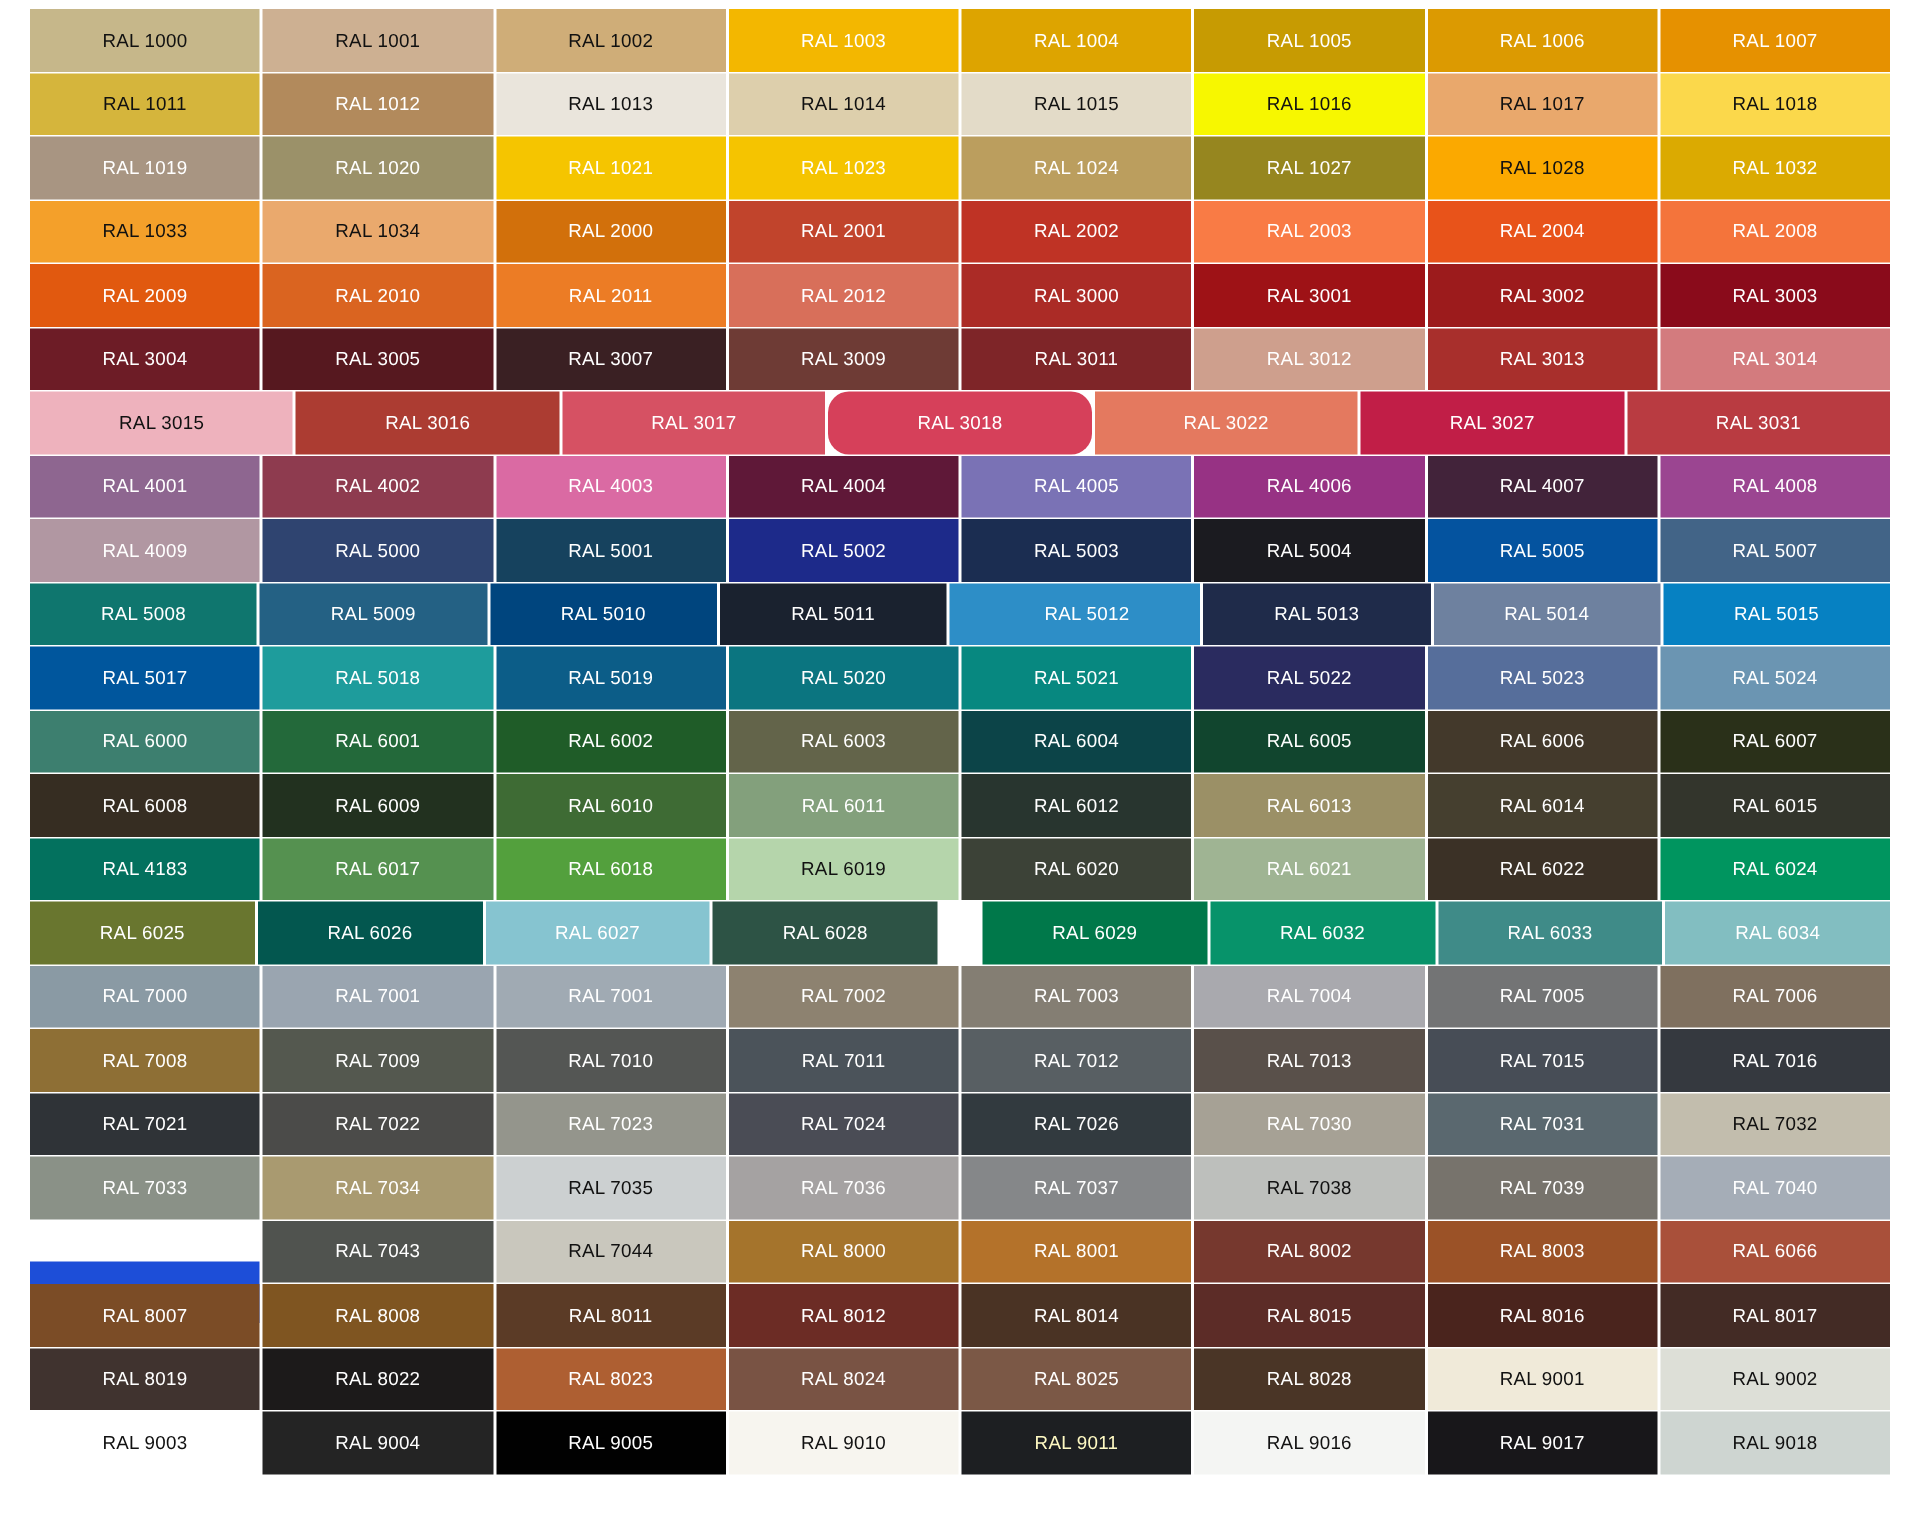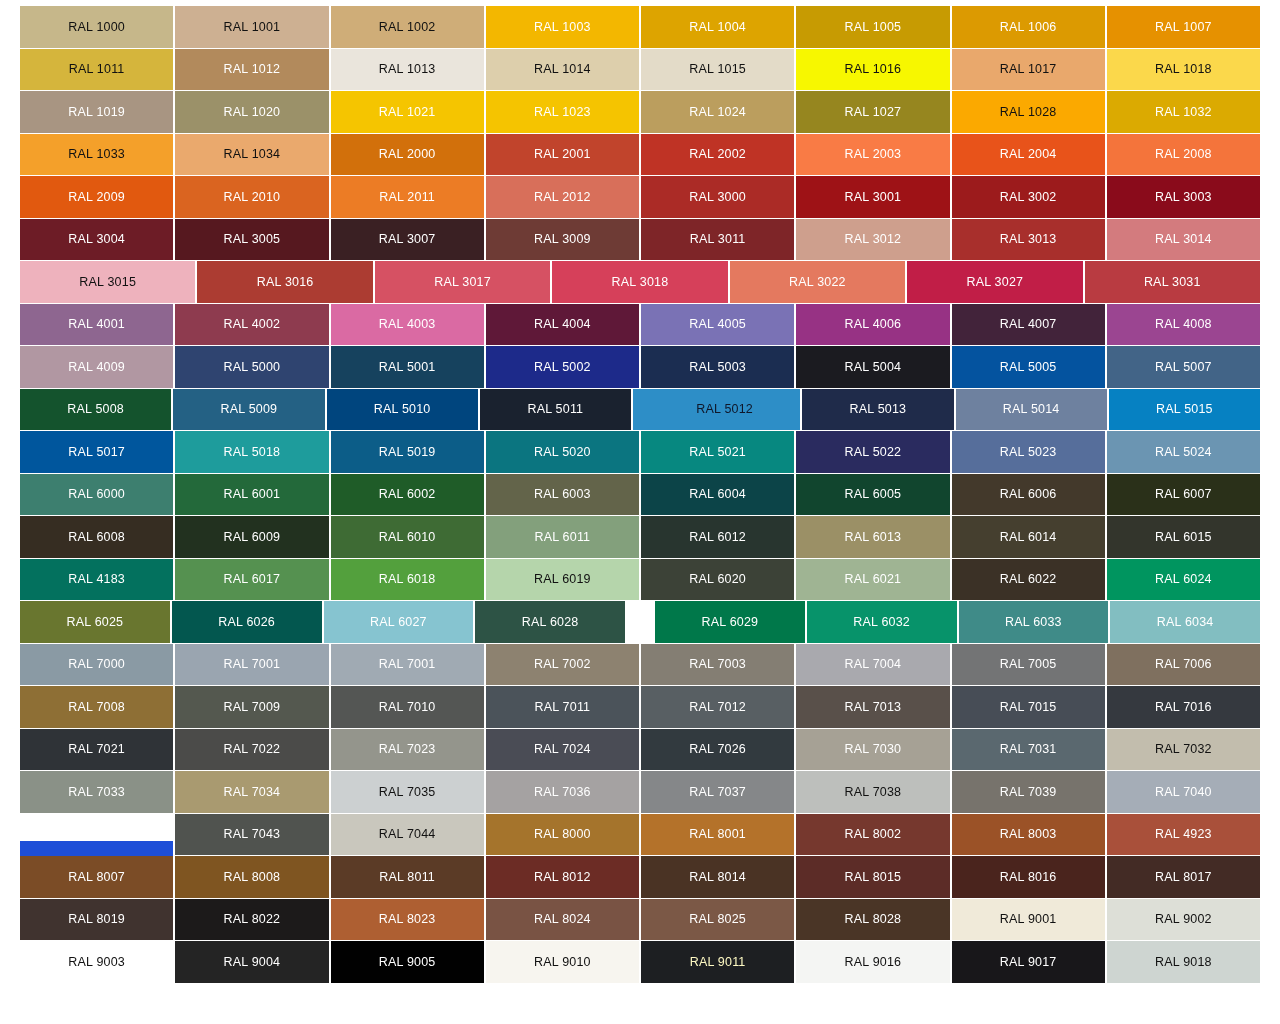--- a/index.html
+++ b/index.html
@@ -208,21 +208,21 @@
     <div class="ral-row">
       <div class="ral-cell" style="background-color: rgb(238, 178, 189); color: rgb(17, 17, 17);">
         <span class="ral-label">RAL 3015</span>
       </div>
       <div class="ral-cell" style="background-color: rgb(172, 60, 50); color: rgb(255, 255, 255);">
         <span class="ral-label">RAL 3016</span>
       </div>
       <div class="ral-cell" style="background-color: rgb(214, 81, 99); color: rgb(255, 255, 255);">
         <span class="ral-label">RAL 3017</span>
       </div>
-      <div class="ral-cell" style="background-color: rgb(214, 64, 90); color: rgb(255, 255, 255);">
+      <div class="ral-cell" style="background-color: rgb(214, 64, 90); color: rgb(255, 255, 255); border-radius: 14px;">
         <span class="ral-label">RAL 3018</span>
       </div>
       <div class="ral-cell" style="background-color: rgb(228, 121, 95); color: rgb(255, 255, 255);">
         <span class="ral-label">RAL 3022</span>
       </div>
       <div class="ral-cell" style="background-color: rgb(193, 30, 71); color: rgb(255, 255, 255);">
         <span class="ral-label">RAL 3027</span>
       </div>
       <div class="ral-cell" style="background-color: rgb(185, 59, 65); color: rgb(255, 255, 255);">
         <span class="ral-label">RAL 3031</span>
@@ -274,33 +274,33 @@
         <span class="ral-label">RAL 5004</span>
       </div>
       <div class="ral-cell" style="background-color: rgb(4, 83, 159); color: rgb(255, 255, 255);">
         <span class="ral-label">RAL 5005</span>
       </div>
       <div class="ral-cell" style="background-color: rgb(66, 100, 135); color: rgb(255, 255, 255);">
         <span class="ral-label">RAL 5007</span>
       </div>
     </div>
     <div class="ral-row">
-      <div class="ral-cell" style="background-color: #14532d; color: rgb(255, 255, 255);">
+      <div class="ral-cell" style="background-color: #0f766e; color: rgb(255, 255, 255);">
         <span class="ral-label">RAL 5008</span>
       </div>
       <div class="ral-cell" style="background-color: rgb(36, 97, 132); color: rgb(255, 255, 255);">
         <span class="ral-label">RAL 5009</span>
       </div>
       <div class="ral-cell" style="background-color: rgb(0, 69, 126); color: rgb(255, 255, 255);">
         <span class="ral-label">RAL 5010</span>
       </div>
       <div class="ral-cell" style="background-color: rgb(26, 34, 47); color: rgb(255, 255, 255);">
         <span class="ral-label">RAL 5011</span>
       </div>
-      <div class="ral-cell" style="background-color: rgb(45, 142, 199); color: #0f172a; padding-left: 16px;">
+      <div class="ral-cell" style="background-color: rgb(45, 142, 199); color: #ffffff; padding-left: 16px;">
         <span class="ral-label">RAL 5012</span>
       </div>
       <div class="ral-cell" style="background-color: rgb(31, 43, 74); color: rgb(255, 255, 255);">
         <span class="ral-label">RAL 5013</span>
       </div>
       <div class="ral-cell" style="background-color: rgb(110, 129, 159); color: rgb(255, 255, 255);">
         <span class="ral-label">RAL 5014</span>
       </div>
       <div class="ral-cell" style="background-color: rgb(6, 129, 194); color: rgb(255, 255, 255);">
         <span class="ral-label">RAL 5015</span>
@@ -556,21 +556,21 @@
       <div class="ral-cell" style="background-color: rgb(180, 114, 42); color: rgb(255, 255, 255);">
         <span class="ral-label">RAL 8001</span>
       </div>
       <div class="ral-cell" style="background-color: rgb(118, 56, 46); color: rgb(255, 255, 255);">
         <span class="ral-label">RAL 8002</span>
       </div>
       <div class="ral-cell" style="background-color: rgb(155, 82, 39); color: rgb(255, 255, 255);">
         <span class="ral-label">RAL 8003</span>
       </div>
       <div class="ral-cell" style="background-color: rgb(169, 80, 58); color: rgb(255, 255, 255);">
-        <span class="ral-label">RAL 4923</span>
+        <span class="ral-label">RAL 6066</span>
       </div>
     </div>
     <div class="ral-row">
       <div class="ral-cell" style="background-color: rgb(123, 76, 38); color: rgb(255, 255, 255);">
         <span class="ral-label">RAL 8007</span>
       </div>
       <div class="ral-cell" style="background-color: rgb(127, 85, 33); color: rgb(255, 255, 255);">
         <span class="ral-label">RAL 8008</span>
       </div>
       <div class="ral-cell" style="background-color: rgb(91, 59, 38); color: rgb(255, 255, 255);">

